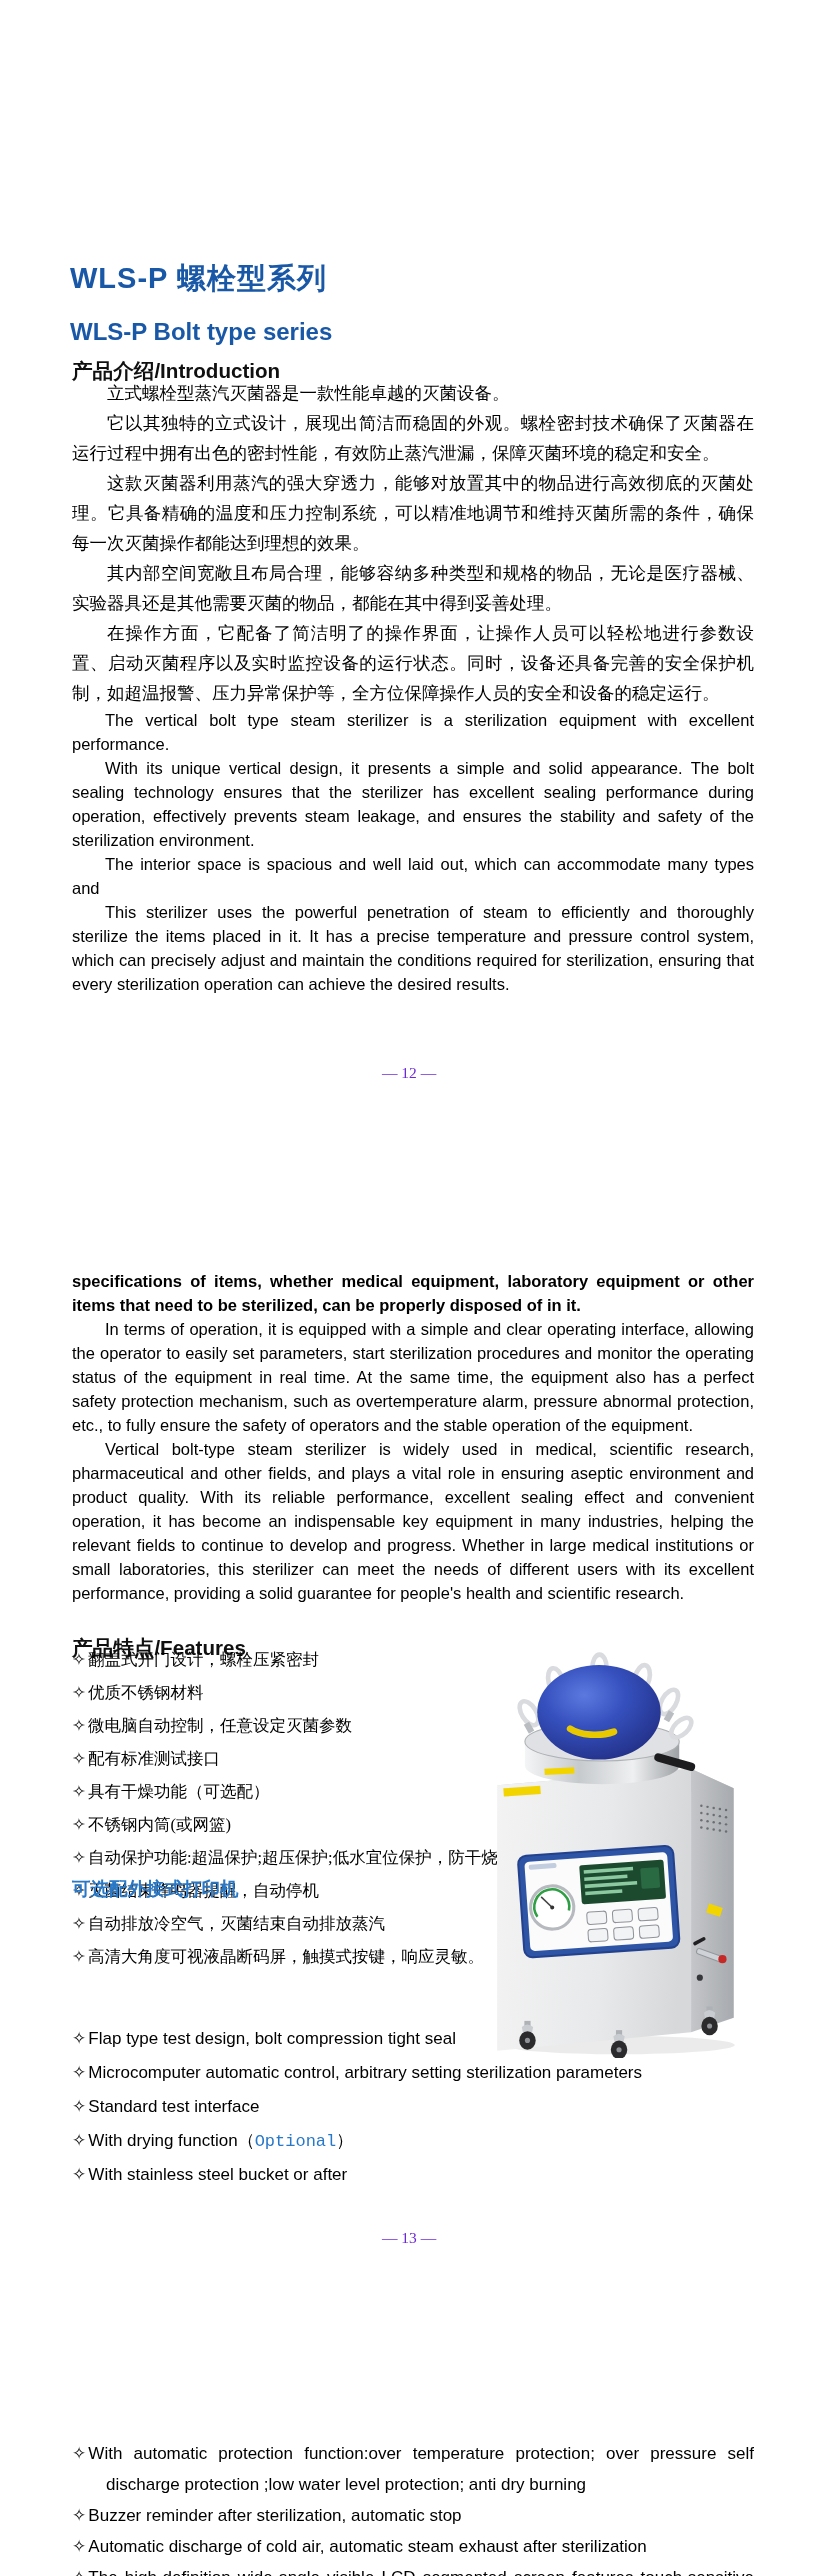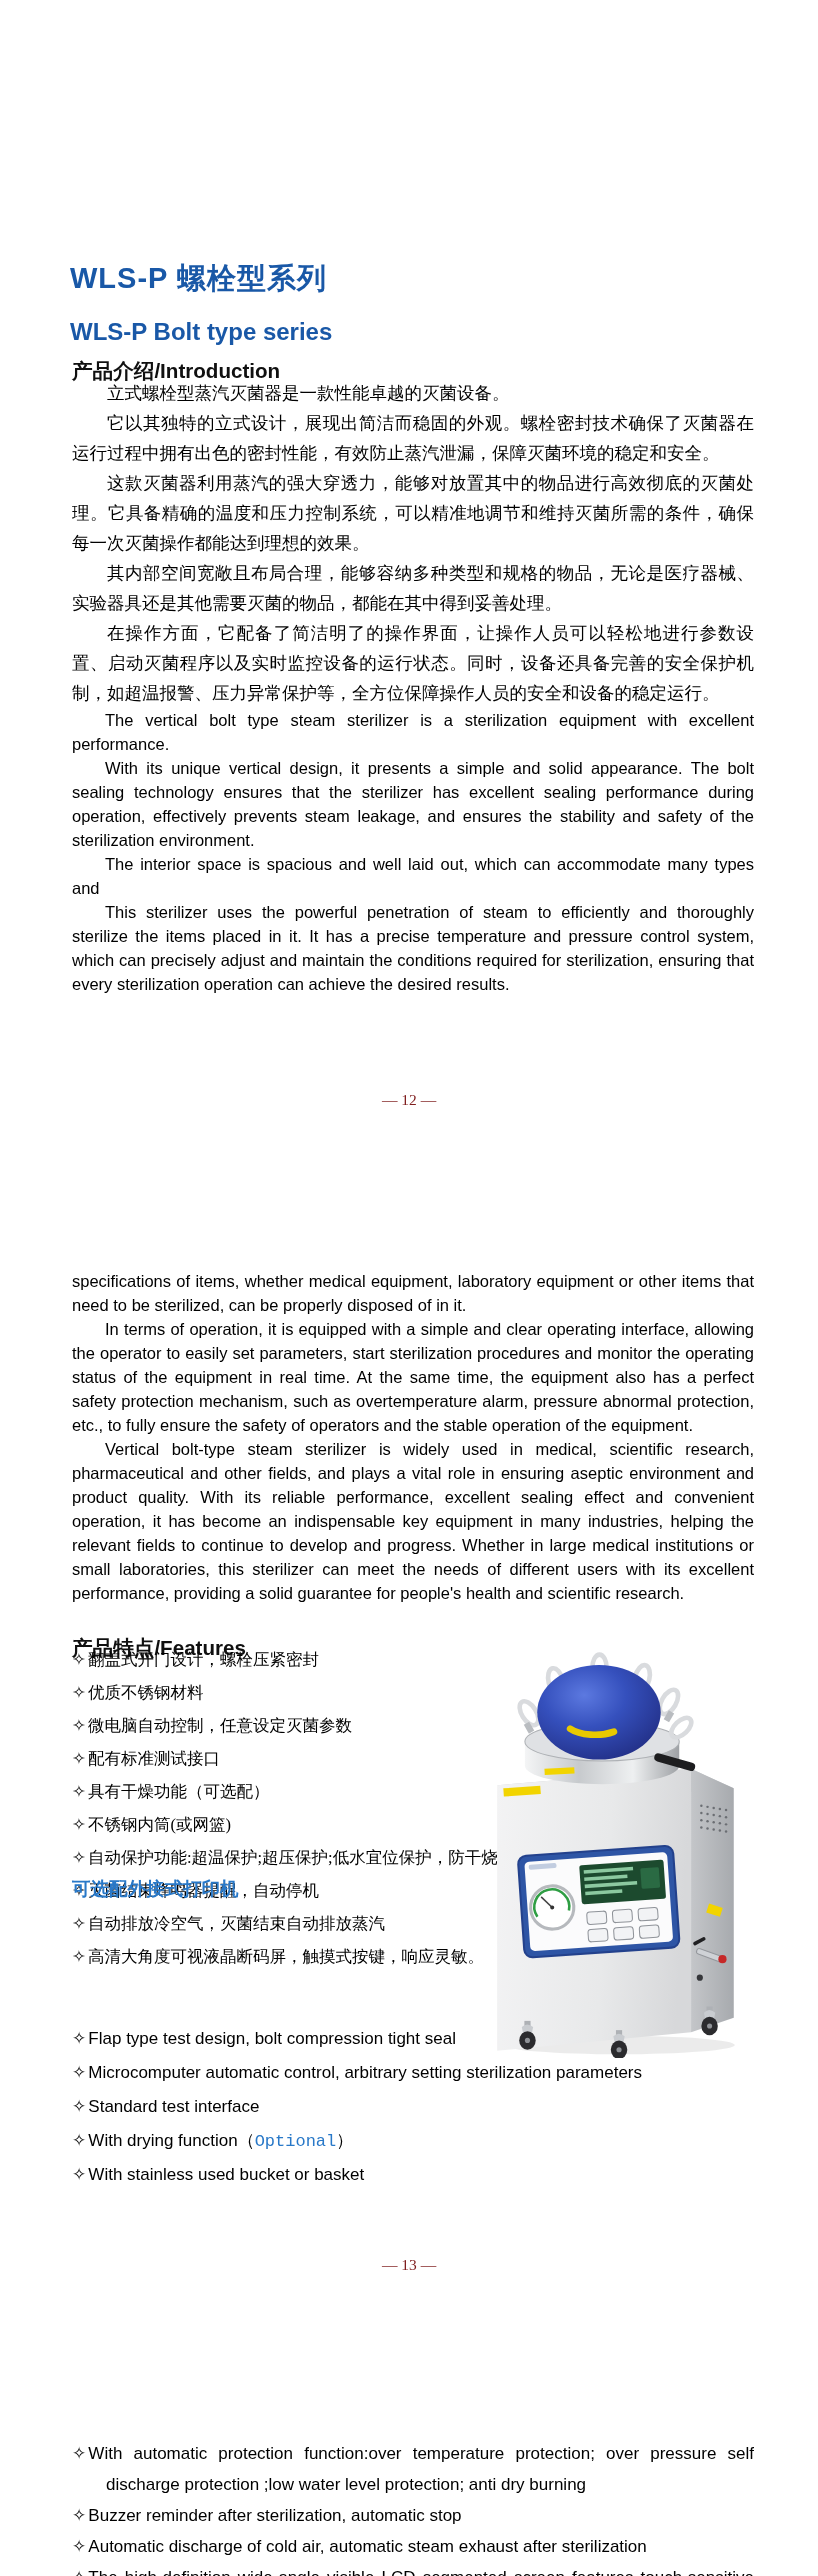--- a/index.html
+++ b/index.html
@@ -11,24 +11,24 @@
          color:var(--title-blue);}
   .sec-h{position:absolute;left:72px;font:bold 20.6px/1.1 "Liberation Sans",sans-serif;color:#101010;}
   #intro-h{top:339px;}
   #features-h{top:1616px;}
 
   .flow{position:absolute;left:72px;width:682px;}
   #intro{top:378px;}
   #p13{top:1269px;}
   .cn-p{margin:0;font:17.5px/30px "Liberation Serif",serif;text-align:justify;text-indent:2em;}
   .en-p{margin:0;font:16.5px/24px "Liberation Sans",sans-serif;text-align:justify;text-indent:2em;}
-  #p13 p:first-of-type{text-indent:0;}
+  #p13 p:first-of-type{text-indent:0;font-weight:bold;}
 
   .pnum{position:absolute;left:0;width:818px;text-align:center;
-        font:15.5px/1.2 "Liberation Serif",serif;color:#7f1d1d;margin-top:27px;}
+        font:15.5px/1.2 "Liberation Serif",serif;color:#6d28d9;}
   #pnum12{top:1064px;} #pnum13{top:2229px;}
 
   .bullets{position:absolute;left:72px;margin:0;padding:0;list-style:none;}
   .bullets li{margin:0;padding:0;}
   #feat-cn{top:1643px;width:464px;}
   #feat-cn li{font:16.5px/33px "Liberation Serif",serif;white-space:nowrap;}
   #feat-en13{top:2022px;width:682px;}
   #feat-en13 li{font:17px/33px "Liberation Sans",sans-serif;white-space:nowrap;}
   #feat-en14{top:2438px;width:682px;}
   #feat-en14 li{font:17px/31px "Liberation Sans",sans-serif;text-align:justify;
@@ -110,21 +110,21 @@
 
       <li><span class="bul">✧</span><span>Flap type test design, bolt compression tight seal</span><span class="opt"></span><span></span></li>
 
 
       <li><span class="bul">✧</span><span>Microcomputer automatic control, arbitrary setting sterilization parameters</span><span class="opt"></span><span></span></li>
 
       <li><span class="bul">✧</span><span>Standard test interface</span><span class="opt"></span><span></span></li>
 
       <li><span class="bul">✧</span><span>With drying function（</span><span class="opt">Optional</span><span>）</span></li>
 
-      <li><span class="bul">✧</span><span>With stainless used bucket or basket</span><span class="opt"></span><span></span></li>
+      <li><span class="bul">✧</span><span>With stainless steel bucket or after</span><span class="opt"></span><span></span></li>
     </ul>
 
   <div class="pnum" id="pnum13">— 13 —</div>
 
   <ul class="bullets" id="feat-en14">
 
       <li><span class="bul">✧</span><span>With automatic protection function:over temperature protection; over pressure self discharge protection ;low water level protection; anti dry burning</span></li>
 
       <li><span class="bul">✧</span><span>Buzzer reminder after sterilization, automatic stop</span></li>
 

